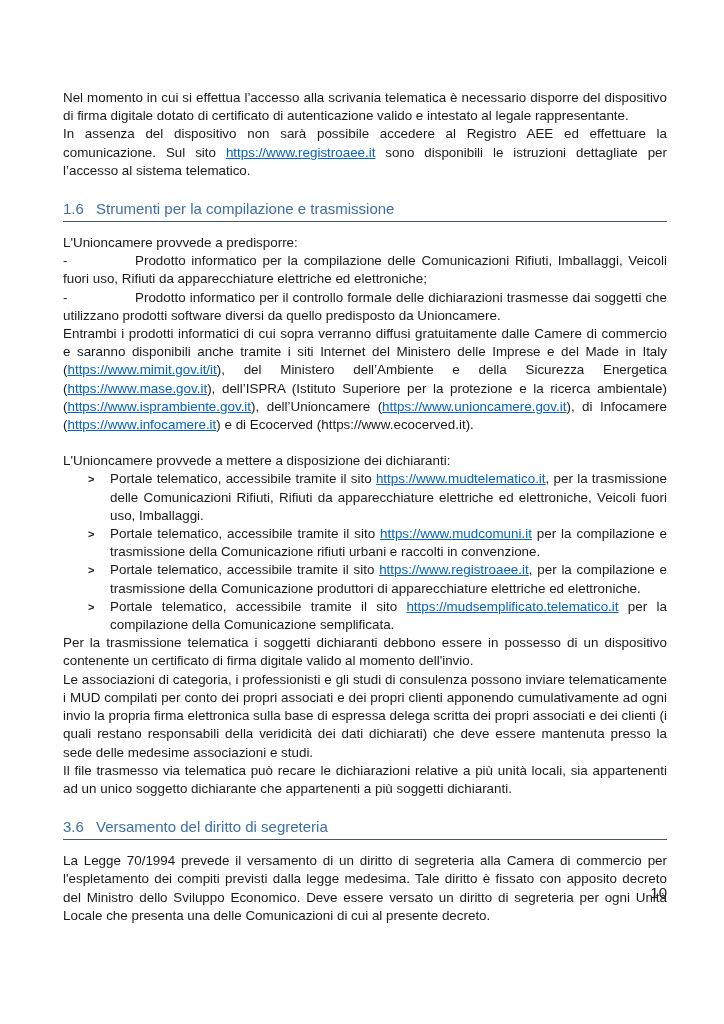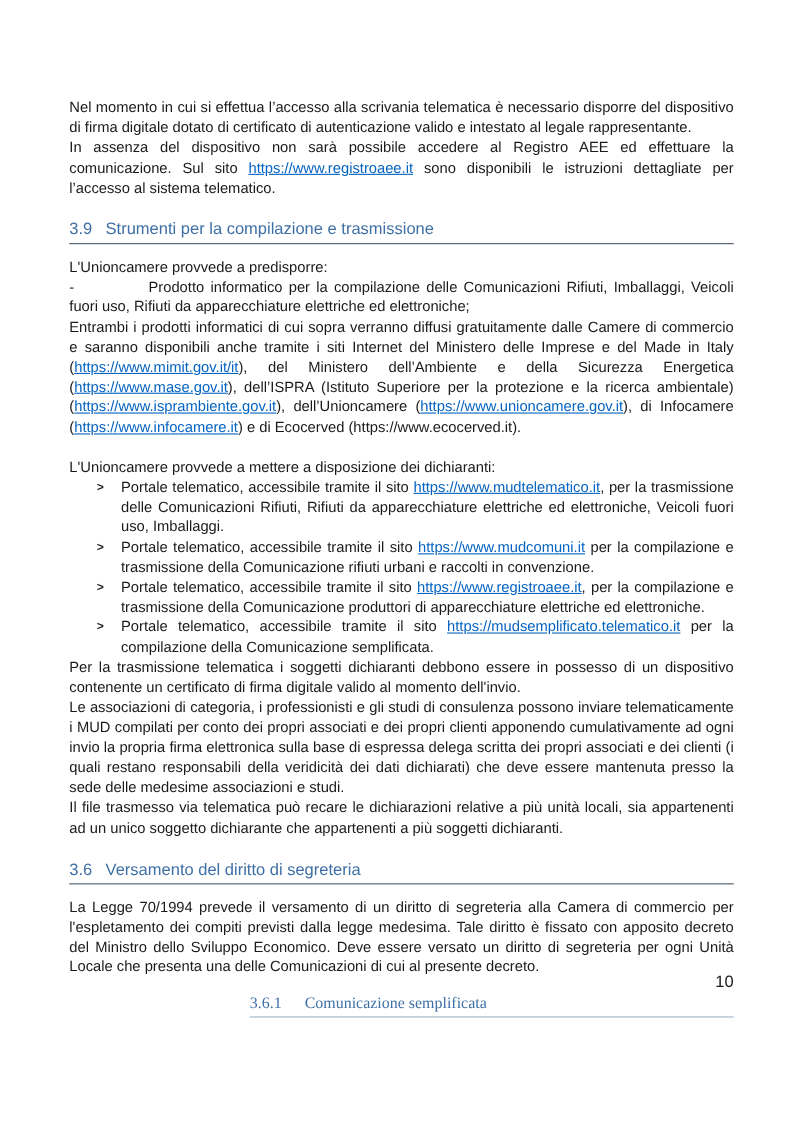--- a/index.html
+++ b/index.html
@@ -70,27 +70,30 @@
 </style>
 </head>
 <body>
 
 <div class="page">
 
   <p>Nel momento in cui si effettua l’accesso alla scrivania telematica è necessario disporre del dispositivo di firma digitale dotato di certificato di autenticazione valido e intestato al legale rappresentante.</p>
   <p>In assenza del dispositivo non sarà possibile accedere al Registro AEE ed effettuare la comunicazione. Sul sito <a class="doc-link" href="#">https://www.registroaee.it</a> sono disponibili le istruzioni dettagliate per l’accesso al sistema telematico.</p>
 
   <h2>
-    <span class="h-num">3.9</span><span>Strumenti per la compilazione e trasmissione</span>
+    <span class="h-num">1.6</span><span>Strumenti per la compilazione e trasmissione</span>
   </h2>
 
   <p>L'Unioncamere provvede a predisporre:</p>
 
   <p class="dash-item">
     <span class="dash">-</span><span>Prodotto informatico per la compilazione delle Comunicazioni Rifiuti, Imballaggi, Veicoli fuori uso, Rifiuti da apparecchiature elettriche ed elettroniche;</span>
+  </p>
+  <p class="dash-item">
+    <span class="dash">-</span><span>Prodotto informatico per il controllo formale delle dichiarazioni trasmesse dai soggetti che utilizzano prodotti software diversi da quello predisposto da Unioncamere.</span>
   </p>
 
   <p>Entrambi i prodotti informatici di cui sopra verranno diffusi gratuitamente dalle Camere di commercio e saranno disponibili anche tramite i siti Internet del Ministero delle Imprese e del Made in Italy (<a class="doc-link" href="#">https://www.mimit.gov.it/it</a>), del Ministero dell’Ambiente e della Sicurezza Energetica (<a class="doc-link" href="#">https://www.mase.gov.it</a>), dell’ISPRA (Istituto Superiore per la protezione e la ricerca ambientale) (<a class="doc-link" href="#">https://www.isprambiente.gov.it</a>), dell’Unioncamere (<a class="doc-link" href="#">https://www.unioncamere.gov.it</a>), di Infocamere (<a class="doc-link" href="#">https://www.infocamere.it</a>) e di Ecocerved (https://www.ecocerved.it).</p>
 
   <p class="gap-above">L'Unioncamere provvede a mettere a disposizione dei dichiaranti:</p>
 
   <ul class="portal-list">
     <li>
       <span class="bullet">&gt;</span><span>Portale telematico, accessibile tramite il sito <a class="doc-link" href="#">https://www.mudtelematico.it</a>, per la trasmissione delle Comunicazioni Rifiuti, Rifiuti da apparecchiature elettriche ed elettroniche, Veicoli fuori uso, Imballaggi.</span>
     </li>
@@ -109,19 +112,16 @@
   <p>Per la trasmissione telematica i soggetti dichiaranti debbono essere in possesso di un dispositivo contenente un certificato di firma digitale valido al momento dell'invio.</p>
   <p>Le associazioni di categoria, i professionisti e gli studi di consulenza possono inviare telematicamente i MUD compilati per conto dei propri associati e dei propri clienti apponendo cumulativamente ad ogni invio la propria firma elettronica sulla base di espressa delega scritta dei propri associati e dei clienti (i quali restano responsabili della veridicità dei dati dichiarati) che deve essere mantenuta presso la sede delle medesime associazioni e studi.</p>
   <p>Il file trasmesso via telematica può recare le dichiarazioni relative a più unità locali, sia appartenenti ad un unico soggetto dichiarante che appartenenti a più soggetti dichiaranti.</p>
 
   <h2>
     <span class="h-num">3.6</span><span>Versamento del diritto di segreteria</span>
   </h2>
 
   <p>La Legge 70/1994 prevede il versamento di un diritto di segreteria alla Camera di commercio per l'espletamento dei compiti previsti dalla legge medesima. Tale diritto è fissato con apposito decreto del Ministro dello Sviluppo Economico. Deve essere versato un diritto di segreteria per ogni Unità Locale che presenta una delle Comunicazioni di cui al presente decreto.</p>
 
-  <h3>
-    <span class="h3-num">3.6.1</span><span>Comunicazione semplificata</span>
-  </h3>
 
   <div class="page-number">10</div>
 
 </div>
 
 </body></html>

